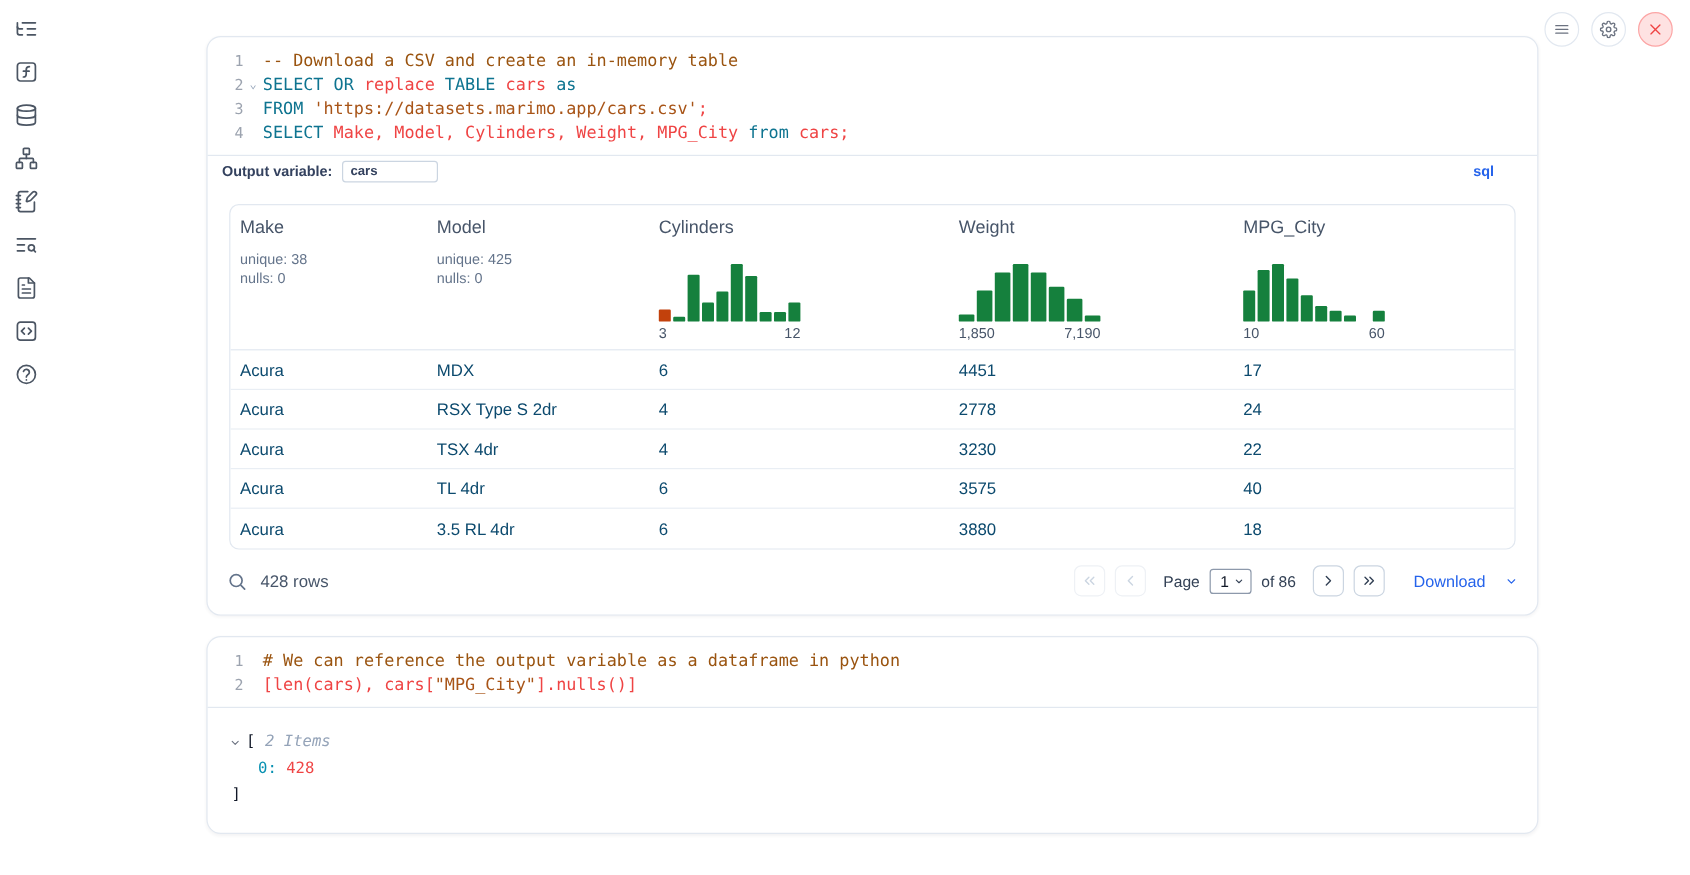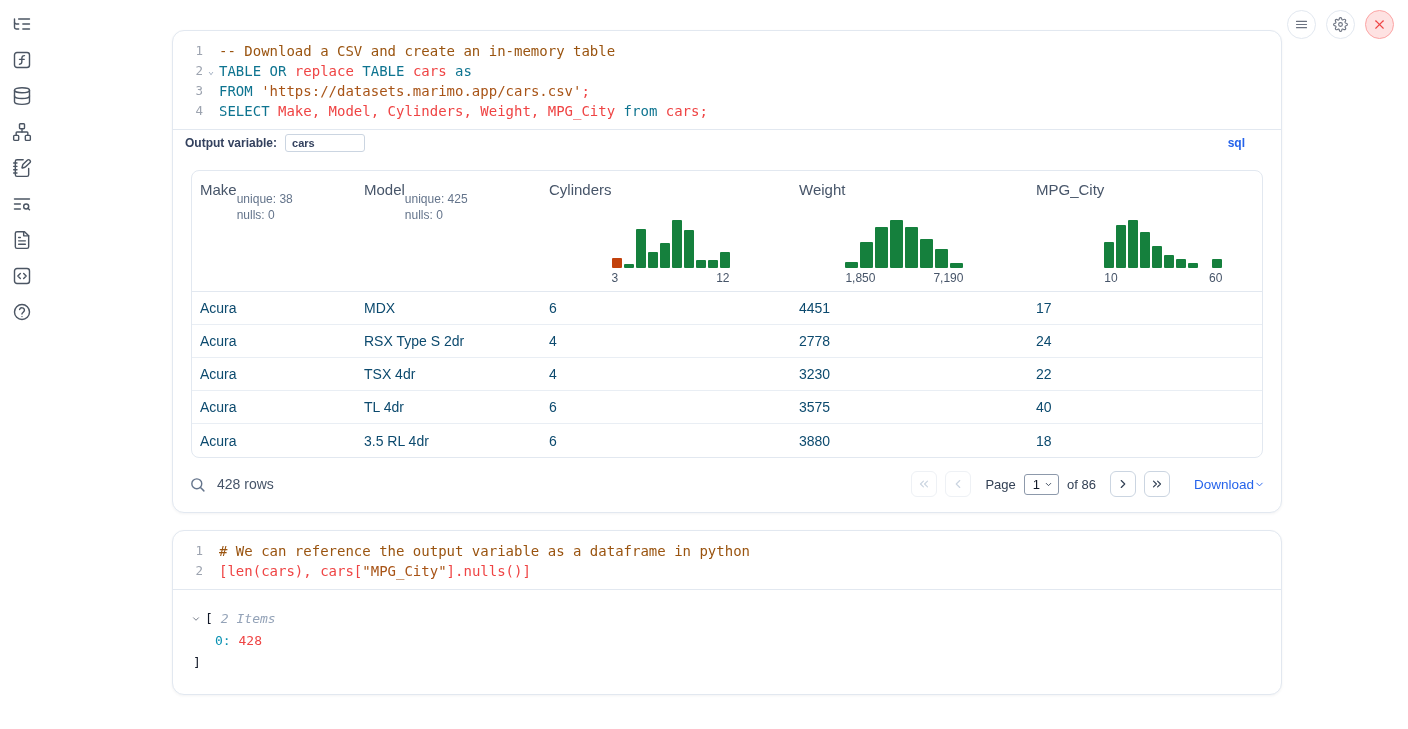--- a/index.html
+++ b/index.html
@@ -45,21 +45,21 @@
   .outvar-row { border-top:1px solid #e2e8f0; height:27px; display:flex; align-items:center;
                 padding:0 36px 0 12px; gap:8px; }
   .outvar-label { font-size:12px; font-weight:700; color:var(--navy-label,#33415e); }
   .outvar-input { width:80px; height:18px; border:1px solid #cbd5e1; border-radius:3px;
                   font-size:11px; font-weight:700; color:var(--navy-label,#33415e);
                   padding:0 6px; font-family:"Liberation Sans",sans-serif; }
   .lang-badge { margin-left:auto; font-size:12px; font-weight:600; color:var(--accent-blue,#2563eb); cursor:pointer; }
   
   .table-card { margin:14px 18px 0; border:1px solid #e2e8f0; border-radius:8px; overflow:hidden; }
   .t-head { display:grid; grid-template-columns:164px 185px 250px 237px 1fr; border-bottom:1px solid #e2e8f0; }
-  .th { padding:10px 8px 6px; display:flex; flex-direction:row; min-height:120px; }
+  .th { padding:10px 8px 6px; display:flex; flex-direction:column; min-height:120px; }
   .th-label { font-size:15px; color:#475569; }
   .meta { margin-top:10px; font-size:12px; color:#64748b; line-height:16px; }
   .hist-wrap { margin-top:auto; width:118px; }
   .hist { display:flex; align-items:flex-end; gap:2px; height:50px; }
   .bar { flex:1; background:var(--hist-green,#15803d); border-radius:1px; }
   .bar.orange { background:var(--hist-orange,#c2410c); }
   .bar.empty { background:transparent; }
   .hist-labels { display:flex; justify-content:space-between; font-size:12px; color:#475569; margin-top:3px; }
   .t-row { display:grid; grid-template-columns:164px 185px 250px 237px 1fr; height:33px;
            align-items:center; border-bottom:1px solid #e9eef4; font-size:14px; color:#0c4a6e; cursor:default; }
@@ -73,21 +73,21 @@
   .rowcount { margin-left:11px; font-size:14px; color:#475569; }
   .pager { margin-left:auto; display:flex; align-items:center; gap:8px; }
   .pg-btn { width:26px; height:26px; border-radius:6px; border:1px solid #cbd5e1; background:#fff;
             display:flex; align-items:center; justify-content:center; color:#334155; cursor:pointer; }
   .pg-btn svg { width:14px; height:14px; stroke:currentColor; fill:none; stroke-width:2; }
   .pg-btn.disabled { border-color:#eef1f5; color:#cbd5e1; cursor:default; }
   .page-label, .of-label { font-size:13px; color:#334155; }
   .page-select { display:flex; align-items:center; gap:4px; border:1px solid #8d99ab; border-radius:3px;
                  height:21px; padding:0 5px 0 8px; font-size:13px; color:#111827; cursor:pointer; background:#fff; }
   .page-select svg { width:9px; height:9px; stroke:#334155; fill:none; stroke-width:2.4; }
-  .download { display:flex; align-items:center; gap:0; color:var(--accent-blue,#2563eb);
+  .download { display:flex; align-items:center; gap:16px; color:var(--accent-blue,#2563eb);
               font-size:13.5px; font-weight:500; margin-left:16px; cursor:pointer; }
   .download svg { width:11px; height:11px; stroke:currentColor; fill:none; stroke-width:2; }
   
   .tree { border-top:1px solid #e2e8f0; padding:18px 18px 20px;
           font-family:"DejaVu Sans Mono", monospace; font-size:13px; line-height:22px; color:#111827; }
   .tree-head { display:flex; align-items:center; }
   .tree-chevron { width:14px; color:#6b7280; cursor:pointer; display:flex; align-items:center; }
   .tree-chevron svg { width:10px; height:10px; stroke:currentColor; fill:none; stroke-width:2.2;
                       stroke-linecap:round; stroke-linejoin:round; }
   .items-label { color:#94a3b8; font-style:italic; margin-left:8px; }
@@ -207,21 +207,21 @@
 <div class="cell cell1">
   <div class="code-area" id="code1">
       <div class="code-line">
         <span class="ln">1</span>
         <span class="fold"></span>
         <span class="code-text"><span class="tk-comment">-- Download a CSV and create an in-memory table</span></span>
       </div>
       <div class="code-line">
         <span class="ln">2</span>
         <span class="fold">⌄</span>
-        <span class="code-text"><span class="tk-keyword">TABLE OR</span><span class="tk-plain"> replace </span><span class="tk-keyword">TABLE</span><span class="tk-plain"> cars </span><span class="tk-keyword">as</span></span>
+        <span class="code-text"><span class="tk-keyword">SELECT OR</span><span class="tk-plain"> replace </span><span class="tk-keyword">TABLE</span><span class="tk-plain"> cars </span><span class="tk-keyword">as</span></span>
       </div>
       <div class="code-line">
         <span class="ln">3</span>
         <span class="fold"></span>
         <span class="code-text"><span class="tk-keyword">FROM</span><span class="tk-plain"> </span><span class="tk-string">'https://datasets.marimo.app/cars.csv'</span><span class="tk-plain">;</span></span>
       </div>
       <div class="code-line">
         <span class="ln">4</span>
         <span class="fold"></span>
         <span class="code-text"><span class="tk-keyword">SELECT</span><span class="tk-plain"> Make, Model, Cylinders, Weight, MPG_City </span><span class="tk-keyword">from</span><span class="tk-plain"> cars;</span></span>

